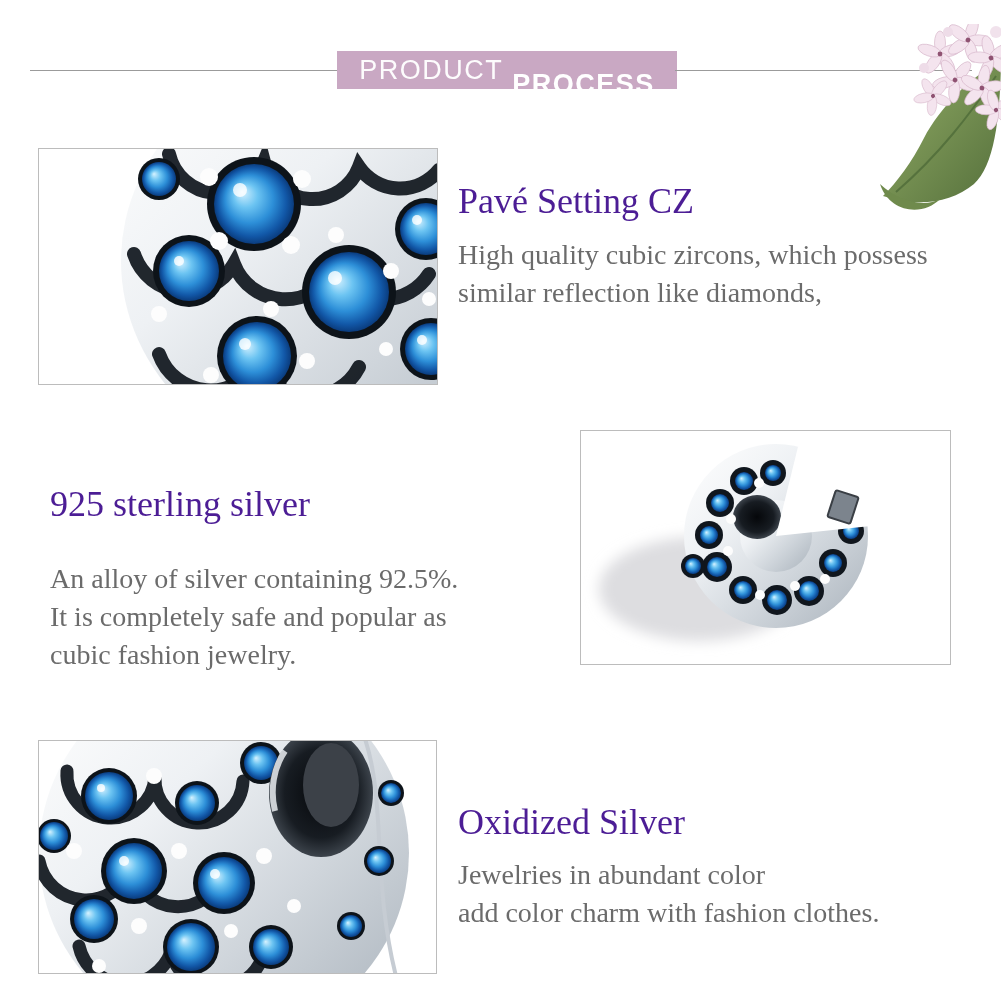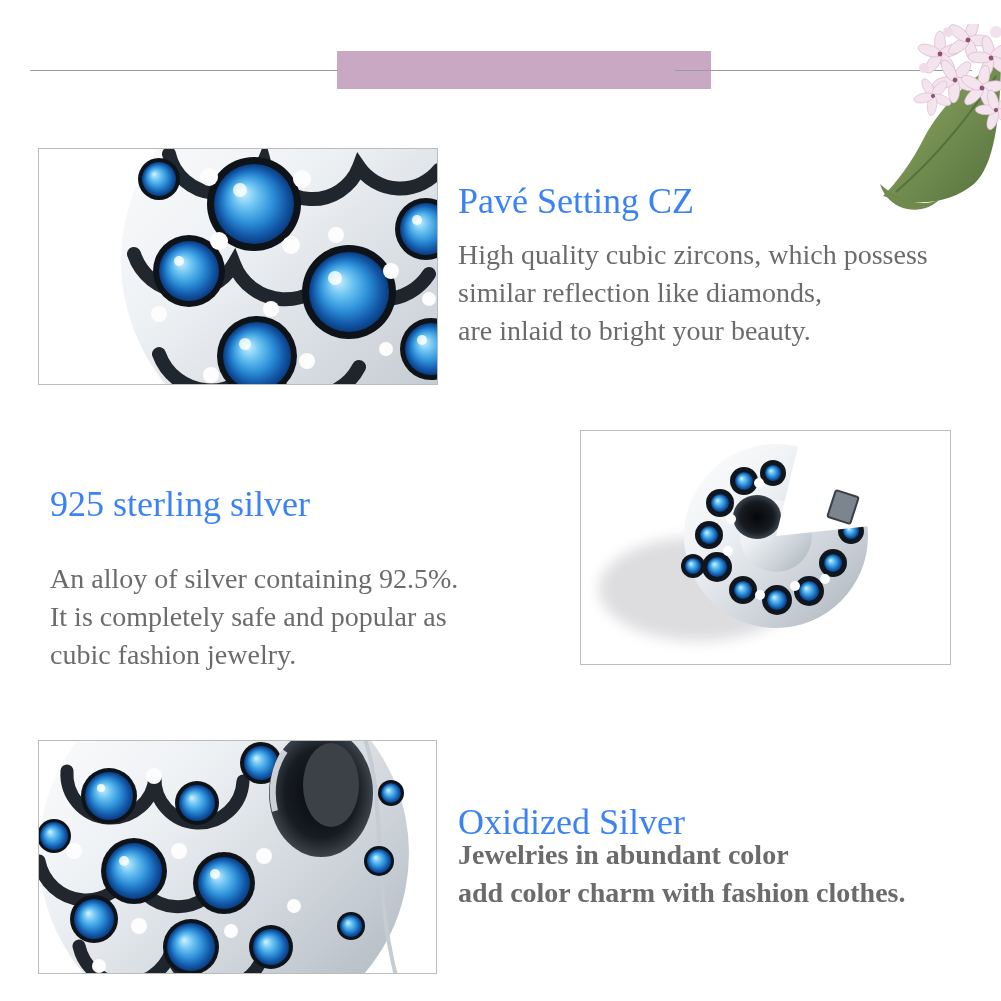--- a/index.html
+++ b/index.html
@@ -2,48 +2,48 @@
 <html><head>
 <meta charset="utf-8">
 <style>
   * { margin:0; padding:0; box-sizing:border-box; }
   html,body { width:1001px; height:1001px; background:#fff; overflow:hidden;
               font-family:"Liberation Serif", serif; position:relative; }
 
   .abs { position:absolute; }
 
   
-  .banner { left:337px; top:51px; width:374px; height:38px; background:#c9a8c3;
+  .banner { left:337px; top:51px; width:340px; height:38px; background:#c9a8c3;
             display:flex; align-items:center; justify-content:center;
             font-family:"Liberation Sans", sans-serif; font-size:27px;
-            color:#ffffff; letter-spacing:1.5px;flex-direction:column; }
+            color:#ffffff; letter-spacing:1.5px; }
   .banner .w-light { font-weight:400; margin-right:9px; opacity:.97; }
   .banner .w-bold  { font-weight:700;margin-top:28px; }
   .hline { height:1px; background:#9b9b9b; top:70px; }
   .hline-left  { left:30px;  width:307px; }
   .hline-right { left:675px; width:297px; }
 
   .flower { right:0; top:24px; width:123px; height:205px; }
 
   
   .img-frame { border:1px solid #bcbcbc; background:#fff; overflow:hidden; }
   #frame1 { left:38px;  top:148px; width:400px; height:237px; }
   #frame2 { left:580px; top:430px; width:371px; height:235px; }
   #frame3 { left:38px;  top:740px; width:399px; height:234px; }
   .img-frame svg { display:block; }
 
   
-  .heading { font-size:36px; color:#3b82f6; white-space:nowrap; }
+  .heading { font-size:36px; color:#4c1d95; white-space:nowrap; }
   .body-line { font-size:28px; color:#6b6b6b; line-height:38px; white-space:nowrap; }
   #s1-heading { left:458px; top:180px; }
   #s1-body    { left:458px; top:236px; }
   #s2-heading { left:50px;  top:483px; }
   #s2-body    { left:50px;  top:560px; }
   #s3-heading { left:458px; top:801px; }
-  #s3-body    { left:458px; top:836px;font-weight:bold; }
+  #s3-body    { left:458px; top:856px; }
 </style>
 </head>
 <body>
 
 <svg width="0" height="0" class="abs" aria-hidden="true">
   <defs>
     <linearGradient id="silverG" x1="0" y1="0" x2="1" y2="1">
       <stop offset="0" stop-color="#ffffff"></stop>
         <stop offset=".35" stop-color="#eef1f4"></stop>
       <stop offset=".65" stop-color="#cfd5db"></stop>
@@ -159,21 +159,20 @@
         <circle cx="172" cy="226" r="8"></circle>
       <circle cx="347" cy="200" r="7"></circle>
         <circle cx="390" cy="150" r="7"></circle>
     </g>
   </svg>
 </div>
 <div id="s1-heading" class="abs heading">Pavé Setting CZ</div>
 <div id="s1-body" class="abs">
   <div class="body-line">High quality cubic zircons, which possess</div>
   <div class="body-line">similar reflection like diamonds,</div>
-  <div class="body-line">are inlaid to bright your beauty.</div>
 </div>
 
 <div id="s2-heading" class="abs heading">925 sterling silver</div>
 <div id="s2-body" class="abs">
   <div class="body-line">An alloy of silver containing 92.5%.</div>
   <div class="body-line">It is completely safe and popular as</div>
   <div class="body-line">cubic fashion jewelry.</div>
 </div>
 <div id="frame2" class="abs img-frame">
   <svg viewBox="0 0 369 233" width="369" height="233">

